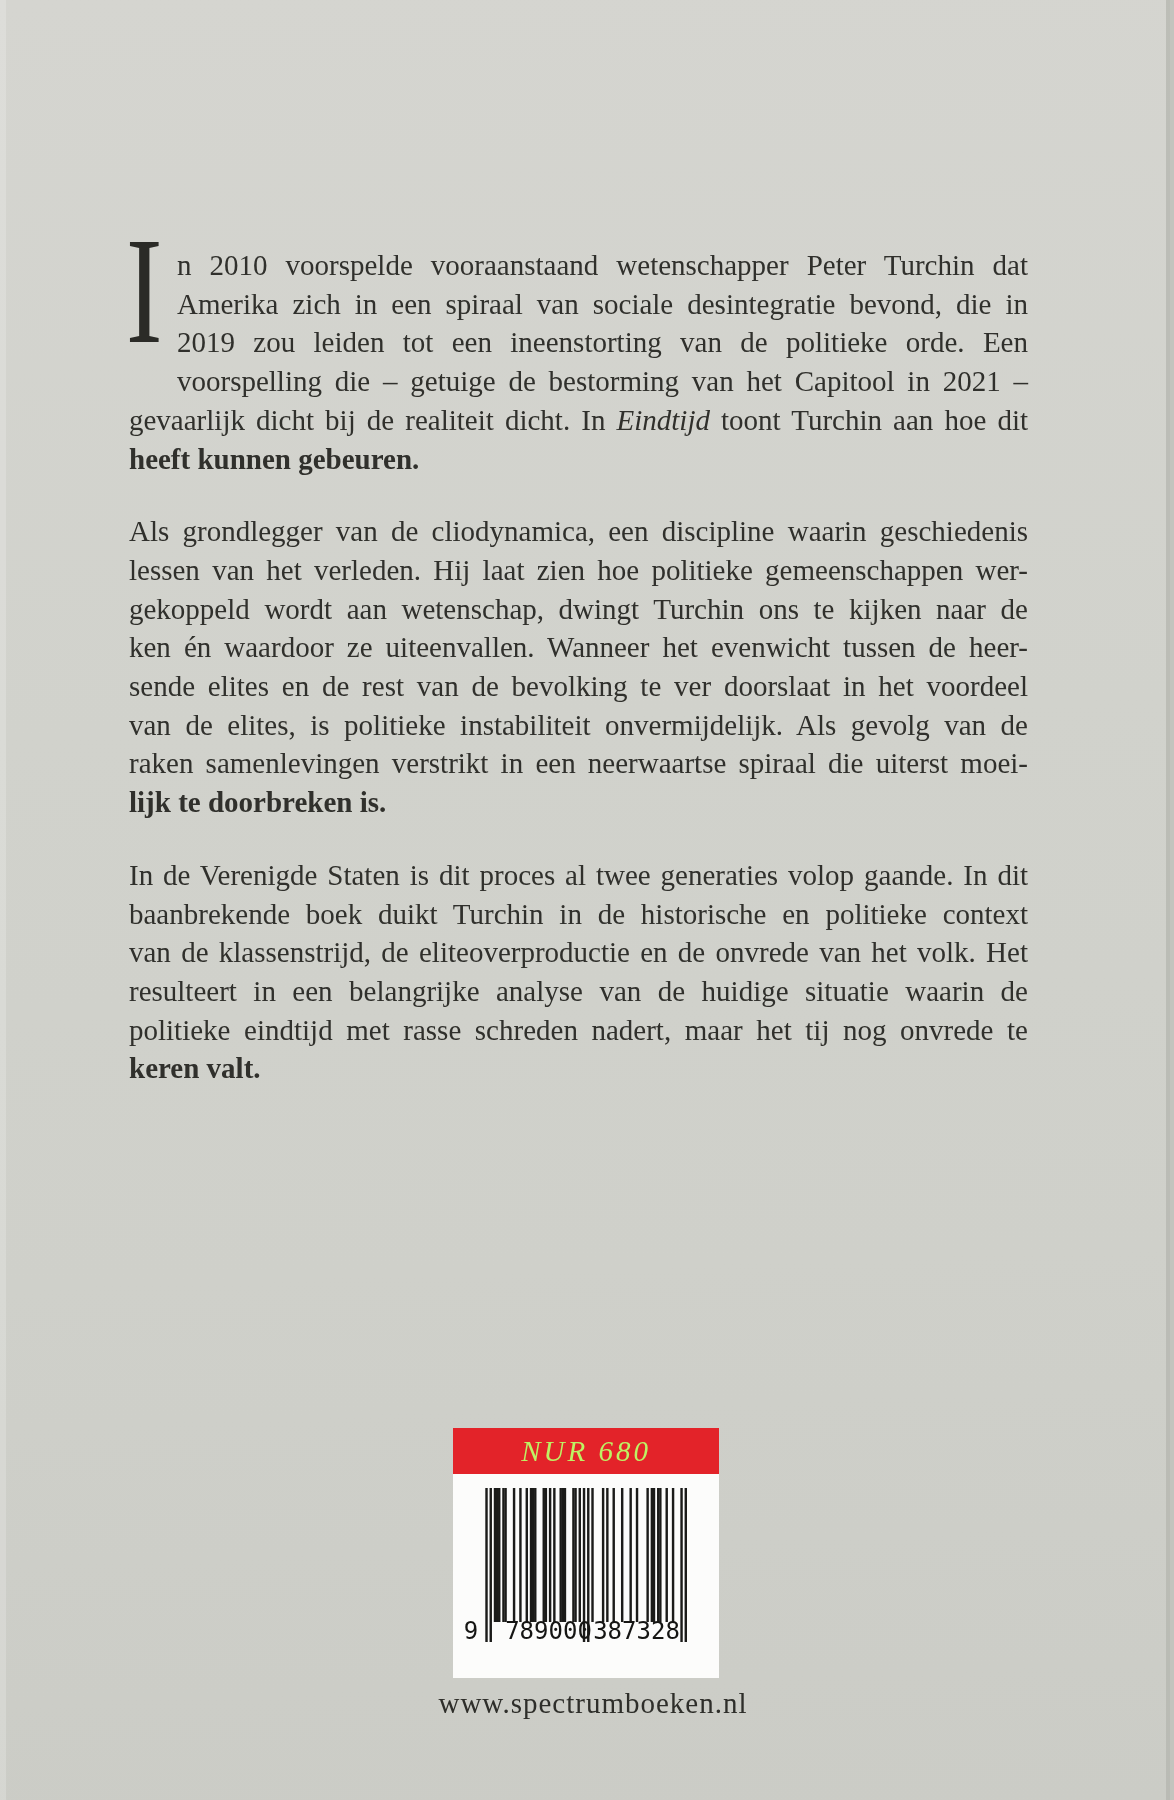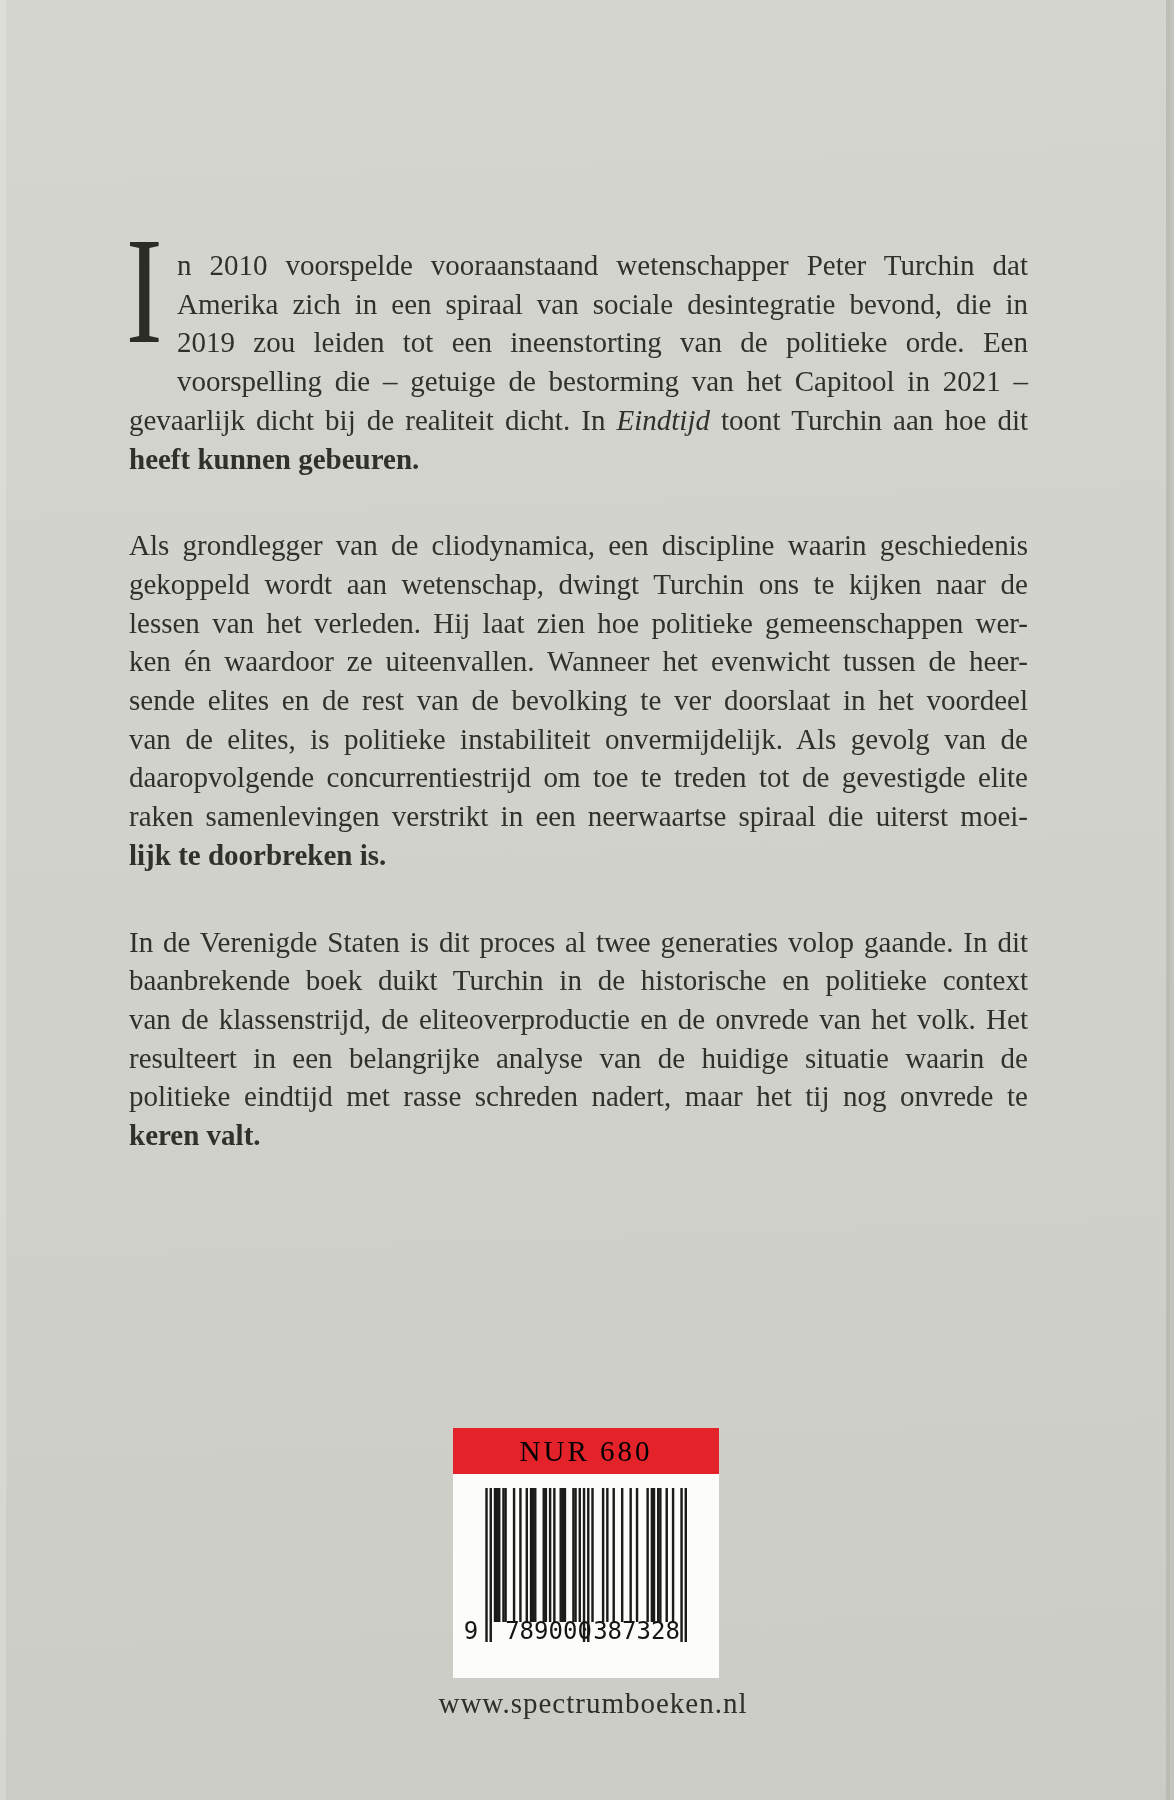--- a/index.html
+++ b/index.html
@@ -14,21 +14,21 @@
     background:rgba(255,255,255,.20);}
   .edge-right{position:absolute;left:1166px;top:0;width:4px;height:100%;
     background:#b4b5af;opacity:.75;}
   .edge-right2{position:absolute;left:1170px;top:0;width:4px;height:100%;
     background:#c3c4be;}
   
   .copy{
     position:absolute;left:129px;top:246px;width:899px;
     font-size:29px;line-height:38.7px;color:#30302c;
   }
-  .para + .para{margin-top:48px;}
+  .para + .para{margin-top:34px;}
   .line{text-align:justify;text-align-last:justify;white-space:normal;}
   .line.last{text-align-last:left;font-weight:bold;}
   .line i{font-style:italic;}
   .dropfloat{float:left;width:48px;height:117px;position:relative;}
   .dropglyph{
     position:absolute;left:-3px;top:-31px;
     font-size:152px;line-height:1;color:#2b2b27;
     transform:scaleX(.72);transform-origin:0 0;
   }
   
@@ -68,41 +68,40 @@
         </div>
         <div class="line"><span>n 2010 voorspelde vooraanstaand wetenschapper Peter Turchin dat</span></div>
         <div class="line"><span>Amerika zich in een spiraal van sociale desintegratie bevond, die in</span></div>
         <div class="line"><span>2019 zou leiden tot een ineenstorting van de politieke orde. Een</span></div>
         <div class="line"><span>voorspelling die – getuige de bestorming van het Capitool in 2021 –</span></div>
         <div class="line"><span>gevaarlijk dicht bij de realiteit dicht. In </span><i>Eindtijd</i><span> toont Turchin aan hoe dit</span></div>
         <div class="line last"><span>heeft kunnen gebeuren.</span></div>
       </div>
       <div class="para">
         <div class="line"><span>Als grondlegger van de cliodynamica, een discipline waarin geschiedenis</span></div>
+        <div class="line"><span>lessen van het verleden. Hij laat zien hoe politieke gemeenschappen wer-</span></div>
         <div class="line"><span>gekoppeld wordt aan wetenschap, dwingt Turchin ons te kijken naar de</span></div>
-        <div class="line"><span>lessen van het verleden. Hij laat zien hoe politieke gemeenschappen wer-</span></div>
         <div class="line"><span>ken én waardoor ze uiteenvallen. Wanneer het evenwicht tussen de heer-</span></div>
         <div class="line"><span>sende elites en de rest van de bevolking te ver doorslaat in het voordeel</span></div>
         <div class="line"><span>van de elites, is politieke instabiliteit onvermijdelijk. Als gevolg van de</span></div>
-        <div class="line"><span>daaropvolgende concurrentiestrijd om toe te treden tot de gevestigde elite</span></div>
         <div class="line"><span>raken samenlevingen verstrikt in een neerwaartse spiraal die uiterst moei-</span></div>
         <div class="line last"><span>lijk te doorbreken is.</span></div>
       </div>
       <div class="para">
         <div class="line"><span>In de Verenigde Staten is dit proces al twee generaties volop gaande. In dit</span></div>
         <div class="line"><span>baanbrekende boek duikt Turchin in de historische en politieke context</span></div>
         <div class="line"><span>van de klassenstrijd, de eliteoverproductie en de onvrede van het volk. Het</span></div>
         <div class="line"><span>resulteert in een belangrijke analyse van de huidige situatie waarin de</span></div>
         <div class="line"><span>politieke eindtijd met rasse schreden nadert, maar het tij nog onvrede te</span></div>
         <div class="line last"><span>keren valt.</span></div>
       </div>
     </div>
 
   <div class="nur-band" style="background: rgb(227, 35, 41);">
-    <span class="nur-label" style="color: #000000;">NUR 680</span>
+    <span class="nur-label" style="color: #bef264; font-style: italic;">NUR 680</span>
   </div>
 
   <div class="bc-box" style="background: rgb(252, 252, 251);">
     <svg id="barcode-svg" width="266" height="176">
         <rect x="32.30" y="14" width="2.42" height="154" fill="#1b1b19"></rect>
         <rect x="36.54" y="14" width="2.42" height="154" fill="#1b1b19"></rect>
         <rect x="40.78" y="14" width="2.42" height="134" fill="#1b1b19"></rect>
         <rect x="42.90" y="14" width="2.42" height="134" fill="#1b1b19"></rect>
         <rect x="45.02" y="14" width="2.42" height="134" fill="#1b1b19"></rect>
         <rect x="49.26" y="14" width="2.42" height="134" fill="#1b1b19"></rect>

